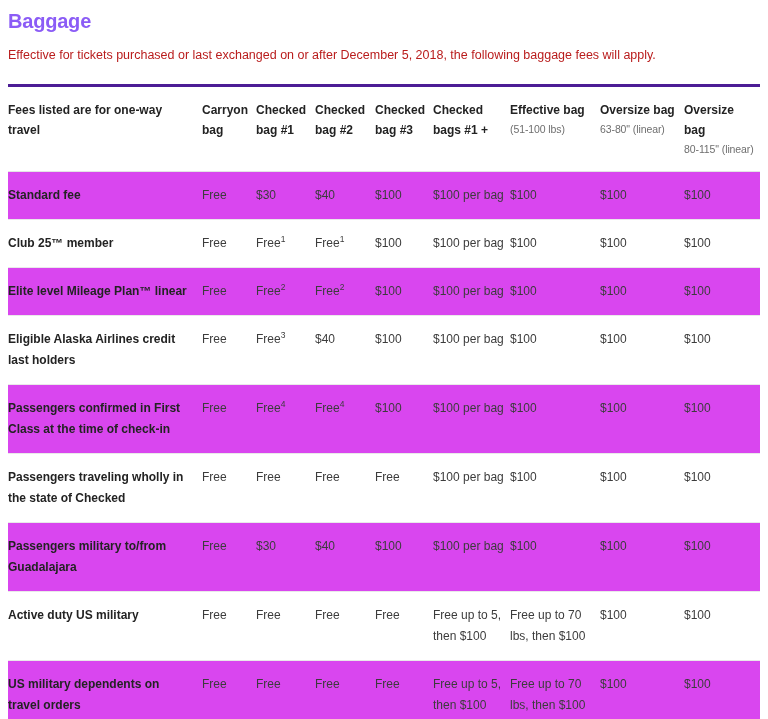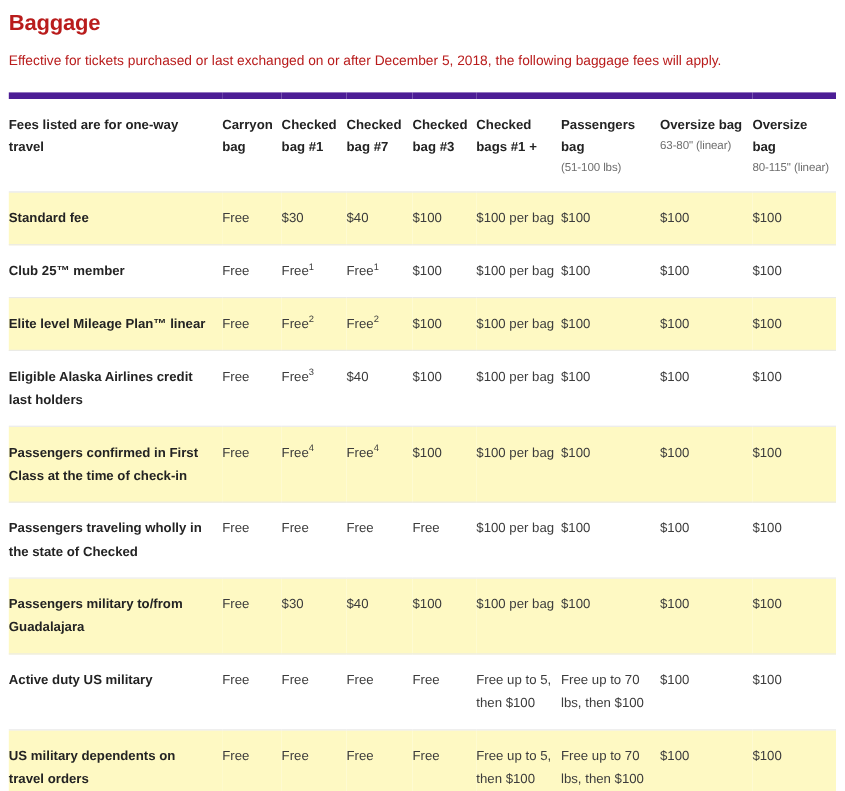--- a/index.html
+++ b/index.html
@@ -19,21 +19,21 @@
   .page {
     width: 768px;
     box-sizing: border-box;
     padding: 0 8px;
   }
 
   .page-title {
     font-size: 20px;
     font-weight: bold;
     letter-spacing: -0.2px;
-    color: #b91c1c;
+    color: #8b5cf6;
     margin: 8px 0 0 0;
     line-height: 26px;
   }
 
   .intro {
     font-size: 12.5px;
     line-height: 18px;
     color: #b91c1c;
     margin: 12px 0 0 0;
   }
@@ -62,21 +62,21 @@
   col.c-b3    { width: 58px; }
   col.c-b4    { width: 77px; }
   col.c-ow    { width: 90px; }
   col.c-os1   { width: 84px; }
   col.c-os2   { width: 76px; }
 
   thead th {
     vertical-align: bottom;
     font-weight: bold;
     color: #232323;
-    border-top: 6px solid #4c1d95;
+    border-top: 3px solid #4c1d95;
     border-bottom: 1px solid #e4e4e4;
     padding-top: 14px;
     padding-bottom: 10px;
     margin-top: 18px;
   }
   thead th .hdr-main {
     display: block;
     font-weight: bold;
     font-size: 12px;
     line-height: 20px;
@@ -84,21 +84,21 @@
   thead th .hdr-sub {
     display: block;
     font-weight: normal;
     font-size: 10.5px;
     line-height: 18px;
     color: #6e6e6e;
     letter-spacing: -0.1px;
   }
 
   tbody tr { border-bottom: 1px solid #e9e9e9; }
-  tbody tr.shaded { background: #fef9c3; }
+  tbody tr.shaded { background: #d946ef; }
 
   tbody th.row-label {
     font-weight: bold;
     color: #232323;
     font-size: 12px;
     line-height: 21px;
     text-align: left;
     vertical-align: top;
     padding-right: 14px;
   }
@@ -137,30 +137,30 @@
         <th>
           <span class="hdr-main">Fees listed are for one-way travel</span>
         </th>
         <th>
           <span class="hdr-main">Carryon bag</span>
         </th>
         <th>
           <span class="hdr-main">Checked bag #1</span>
         </th>
         <th>
-          <span class="hdr-main">Checked bag #7</span>
+          <span class="hdr-main">Checked bag #2</span>
         </th>
         <th>
           <span class="hdr-main">Checked bag #3</span>
         </th>
         <th>
           <span class="hdr-main">Checked bags #1 +</span>
         </th>
         <th>
-          <span class="hdr-main">Passengers bag</span>
+          <span class="hdr-main">Effective bag</span>
           <span class="hdr-sub">(51-100 lbs)</span>
         </th>
         <th>
           <span class="hdr-main">Oversize bag</span>
           <span class="hdr-sub">63-80" (linear)</span>
         </th>
         <th>
           <span class="hdr-main">Oversize bag</span>
           <span class="hdr-sub">80-115" (linear)</span>
         </th>

